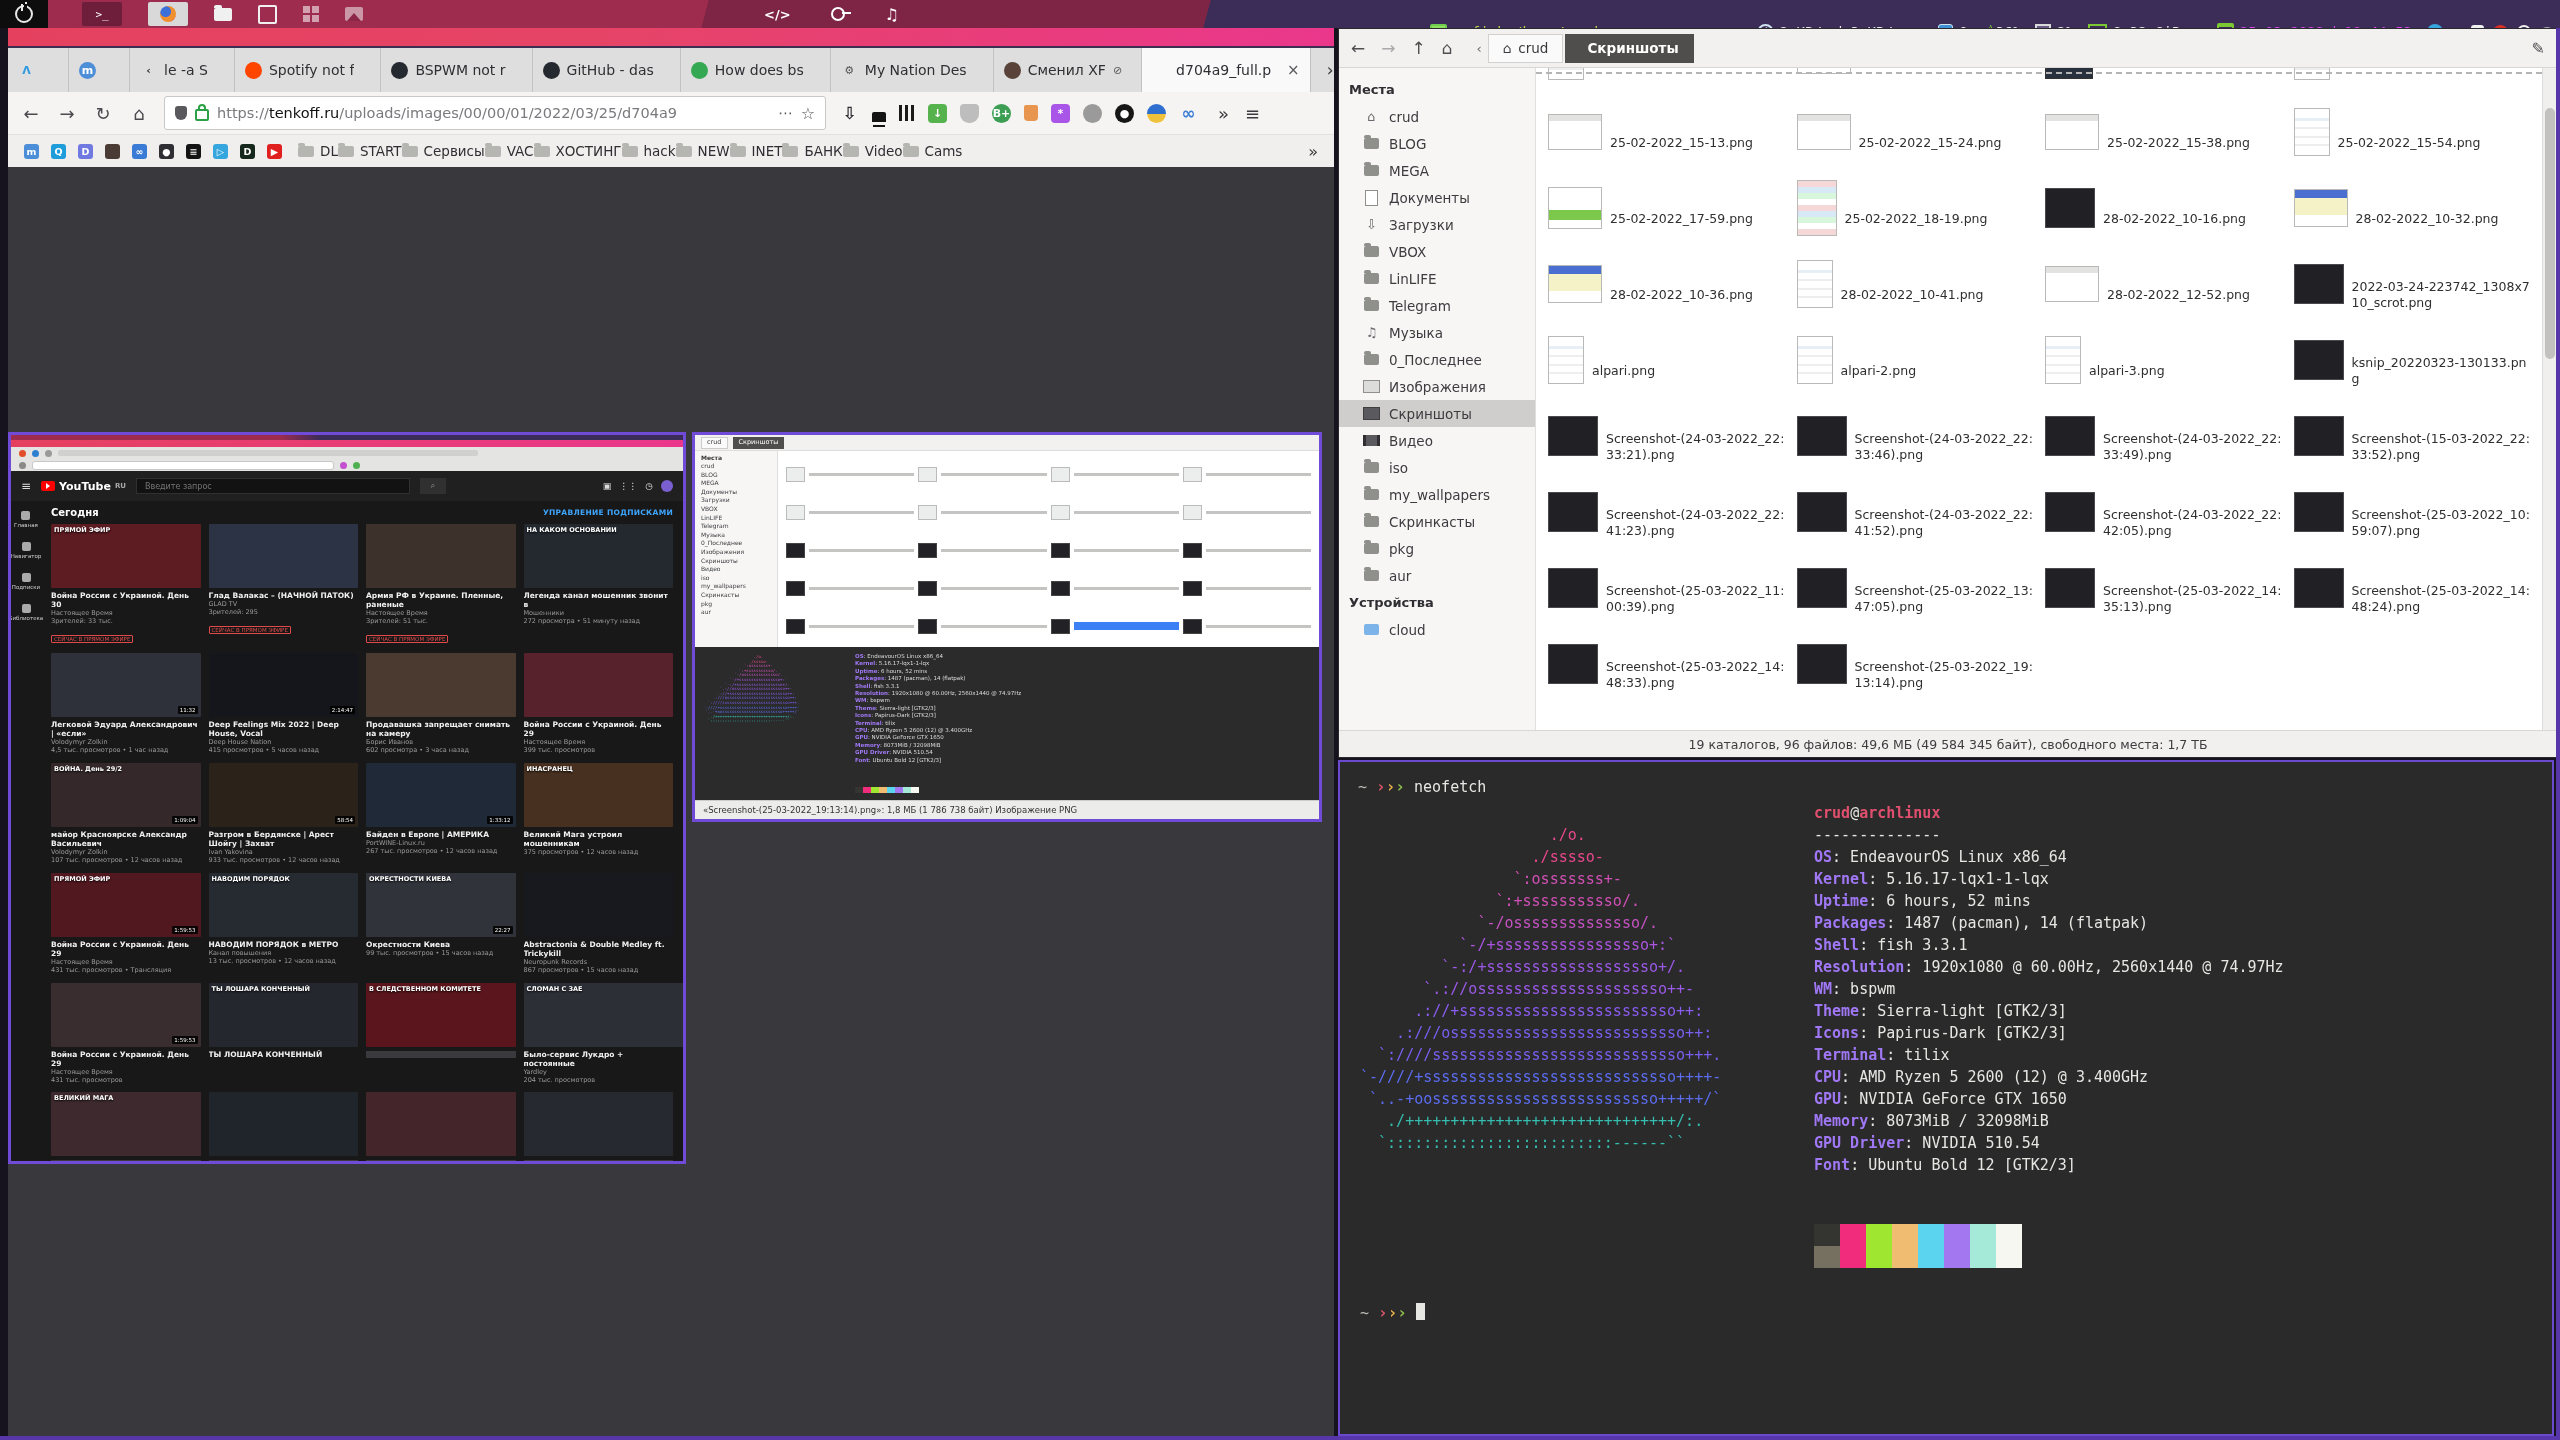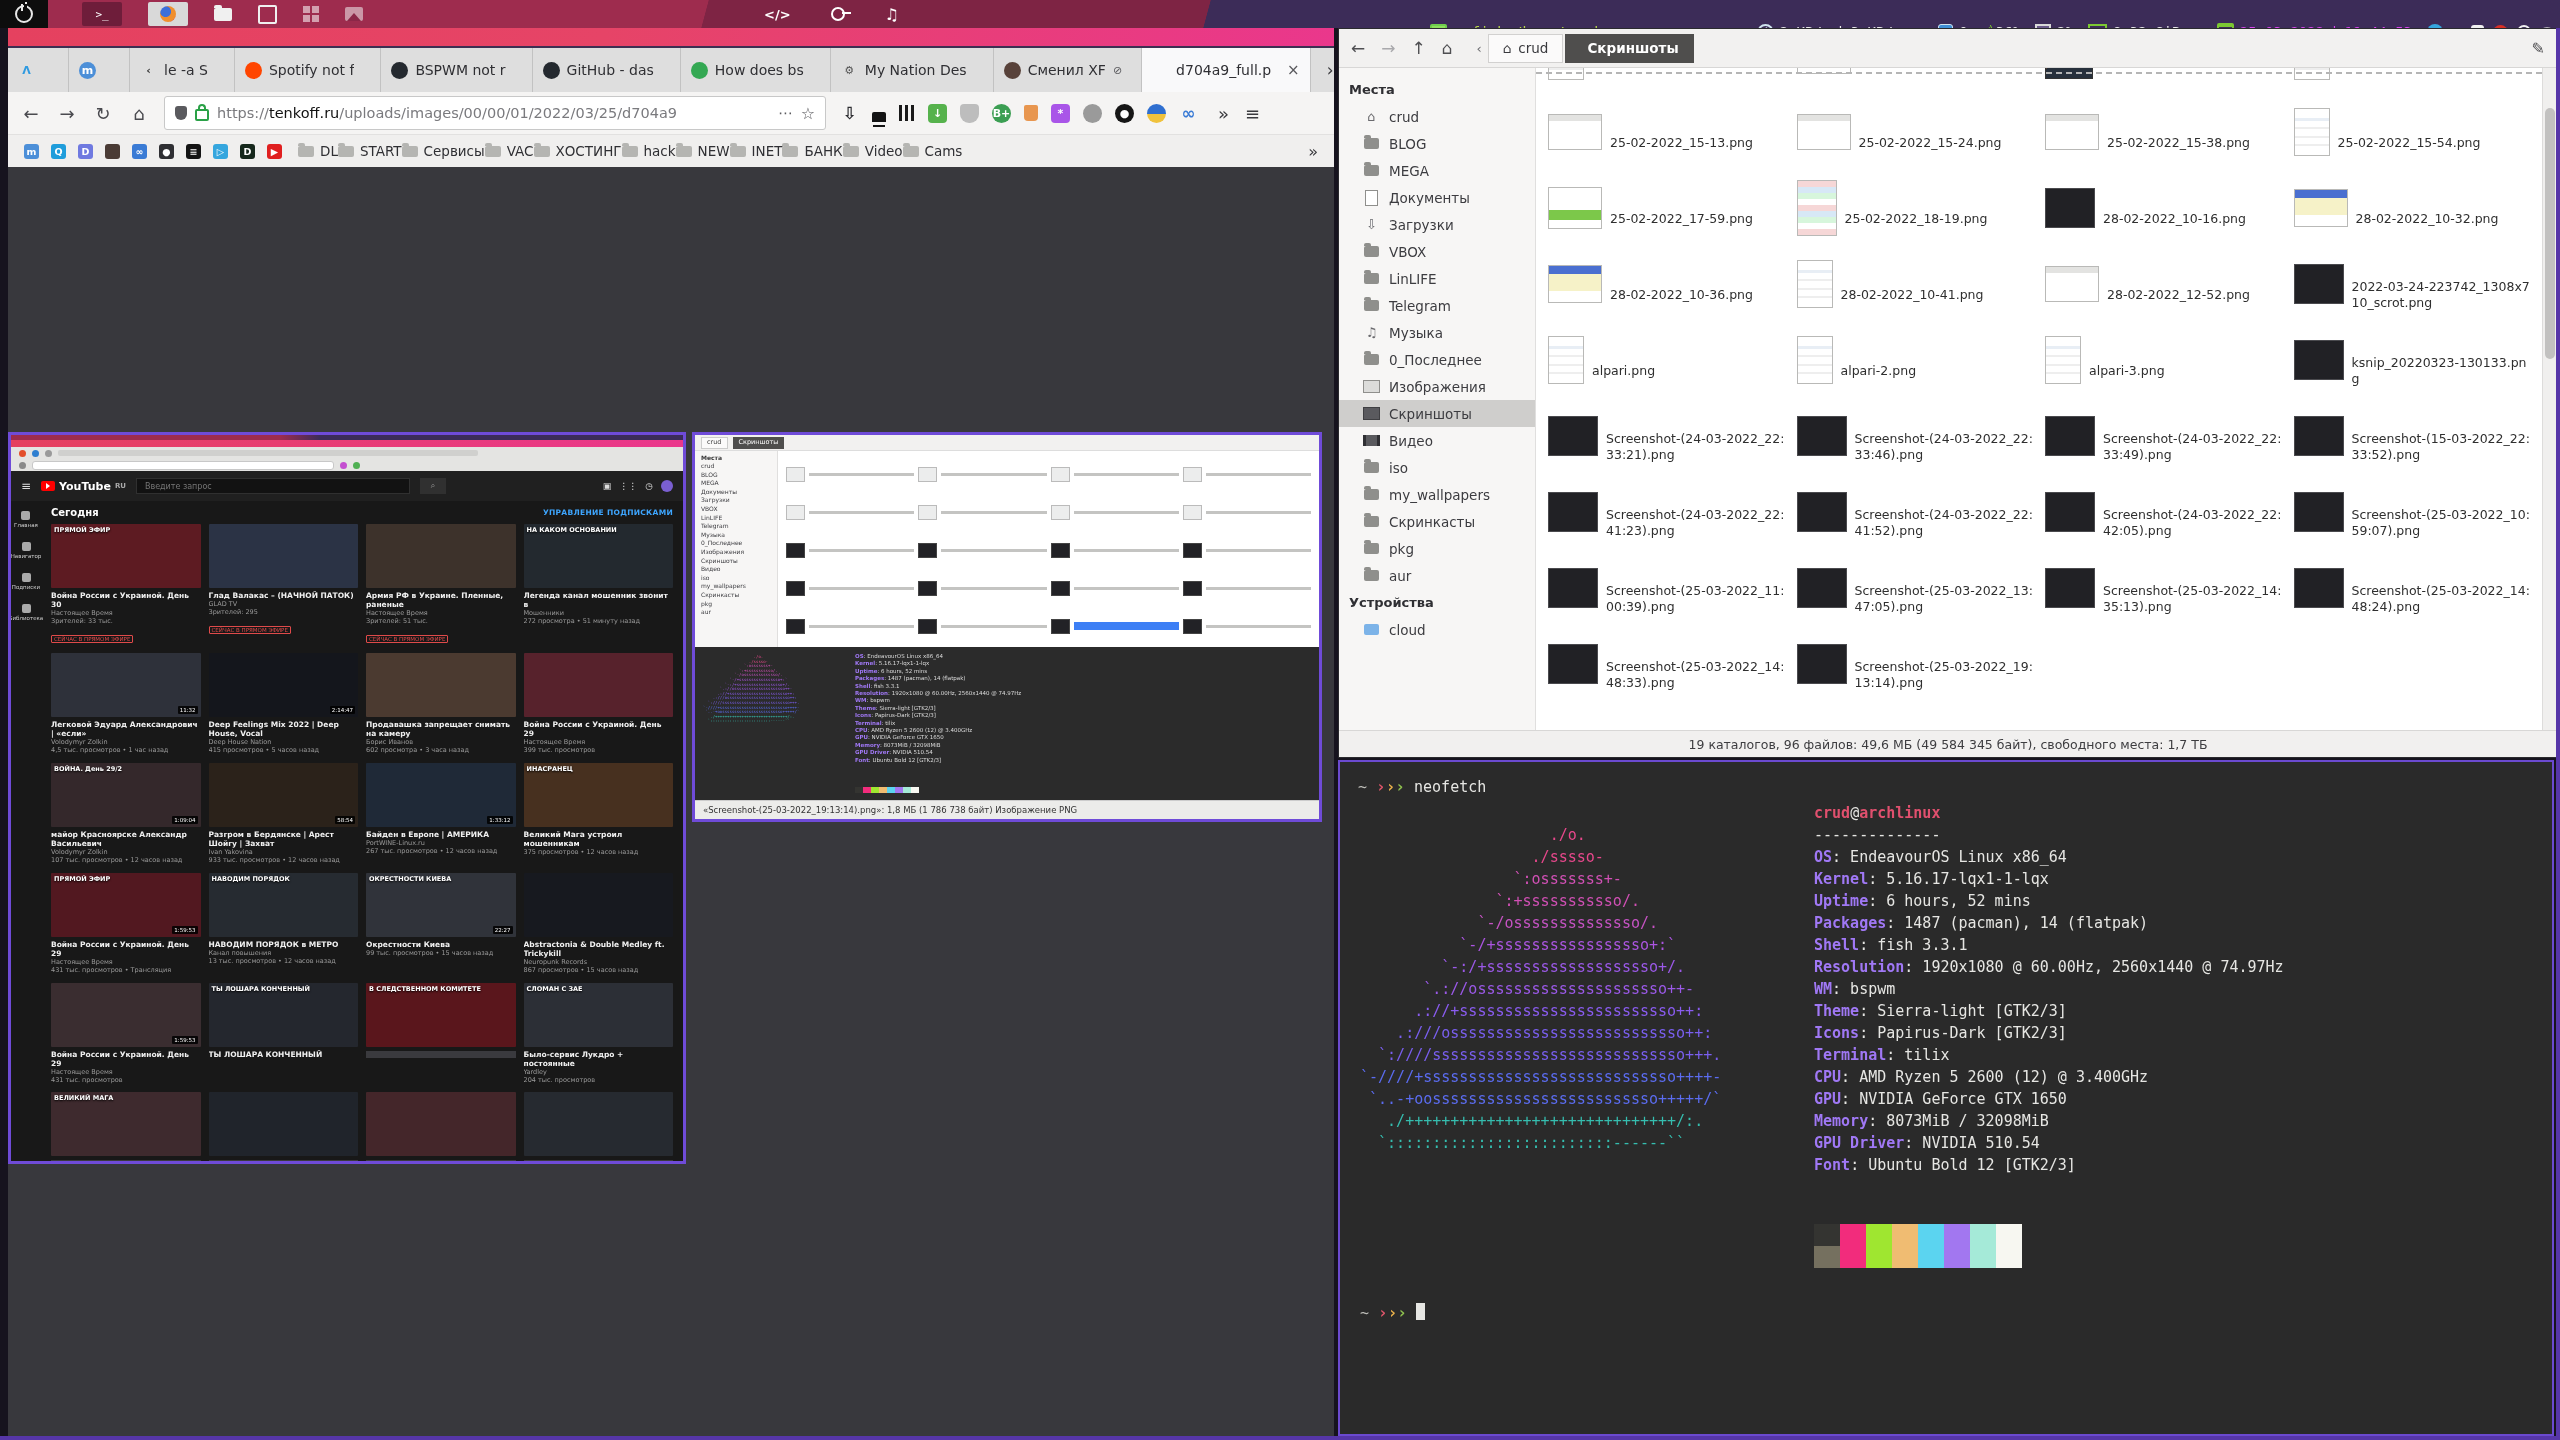--- a/index.html
+++ b/index.html
@@ -1260,21 +1260,21 @@
             <div class="vcard">
               <div class="vthumb" style="background: rgb(90, 22, 28);">
                 <span class="ovl">В СЛЕДСТВЕННОМ КОМИТЕТЕ</span>
 
               </div>
               <div class="vtitle"></div>
 
             </div>
 
             <div class="vcard">
-              <div class="vthumb" style="background: rgb(44, 47, 54);">
+              <div class="vthumb" style="background: rgb(44, 47, 54); padding-left: 36px;">
                 <span class="ovl">СЛОМАН С ЗАЕ</span>
 
               </div>
               <div class="vtitle">Было-сервис Лукдро + постоянные</div>
               <div class="vchan">Yardley</div>
               <div class="vmeta">204 тыс. просмотров</div>
 
             </div>
 
             <div class="vcard">

